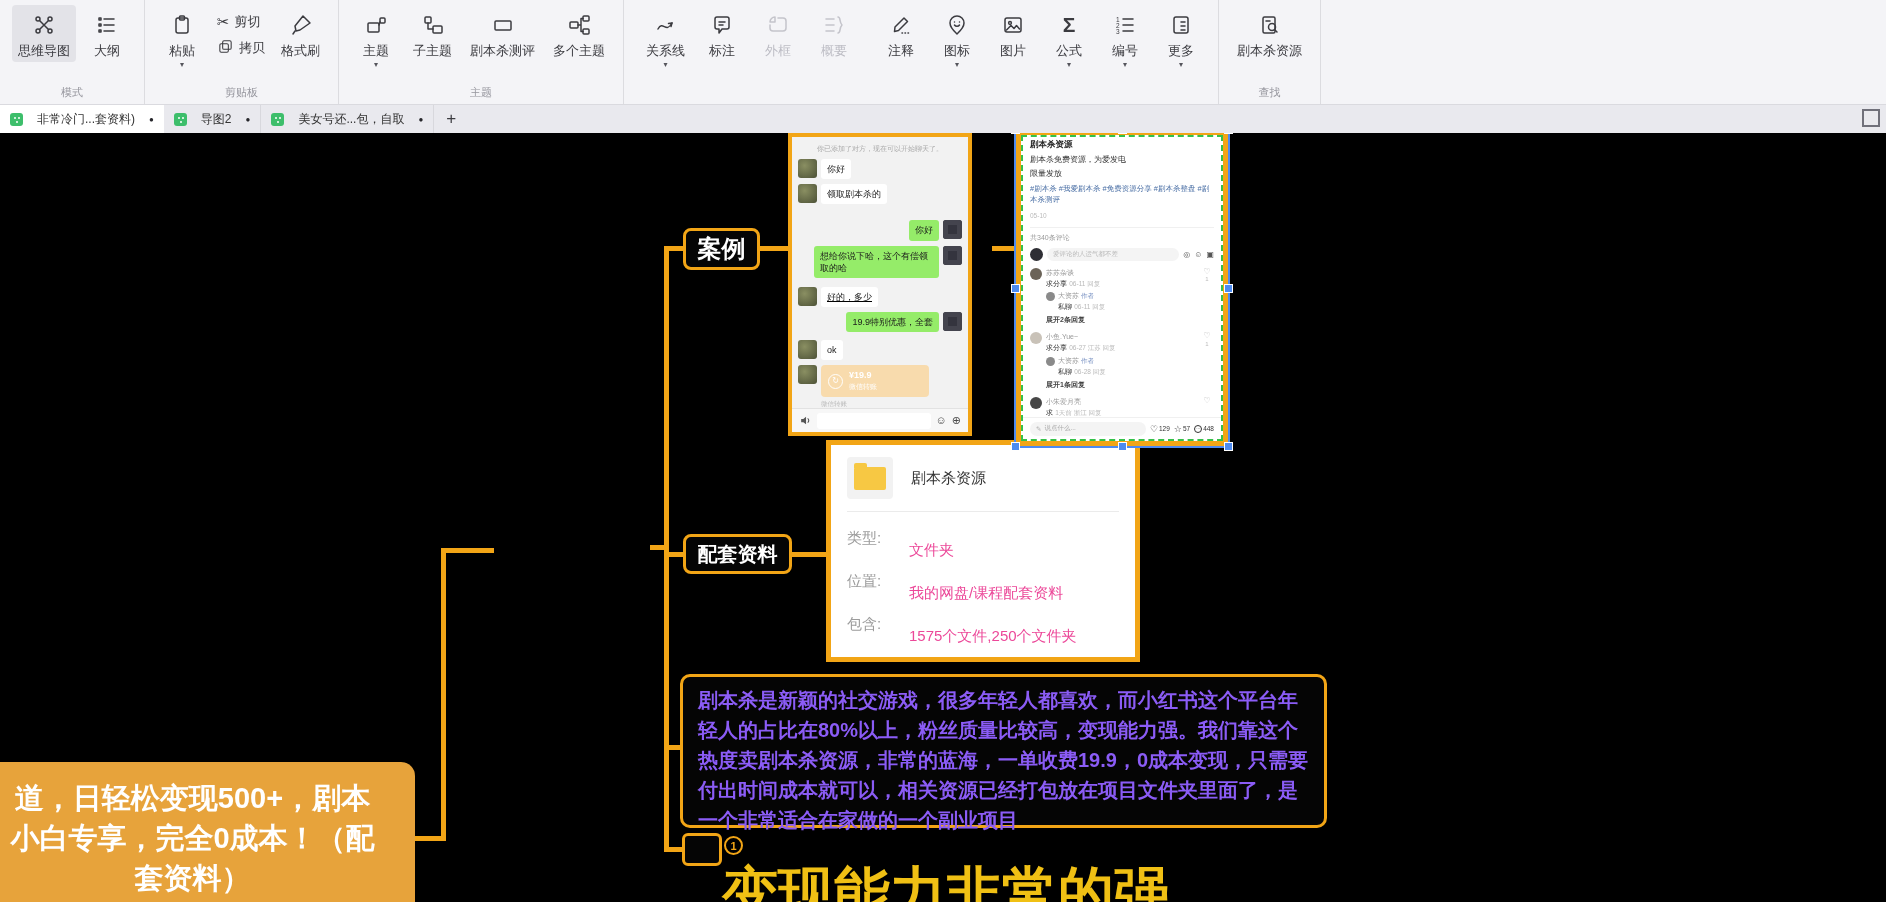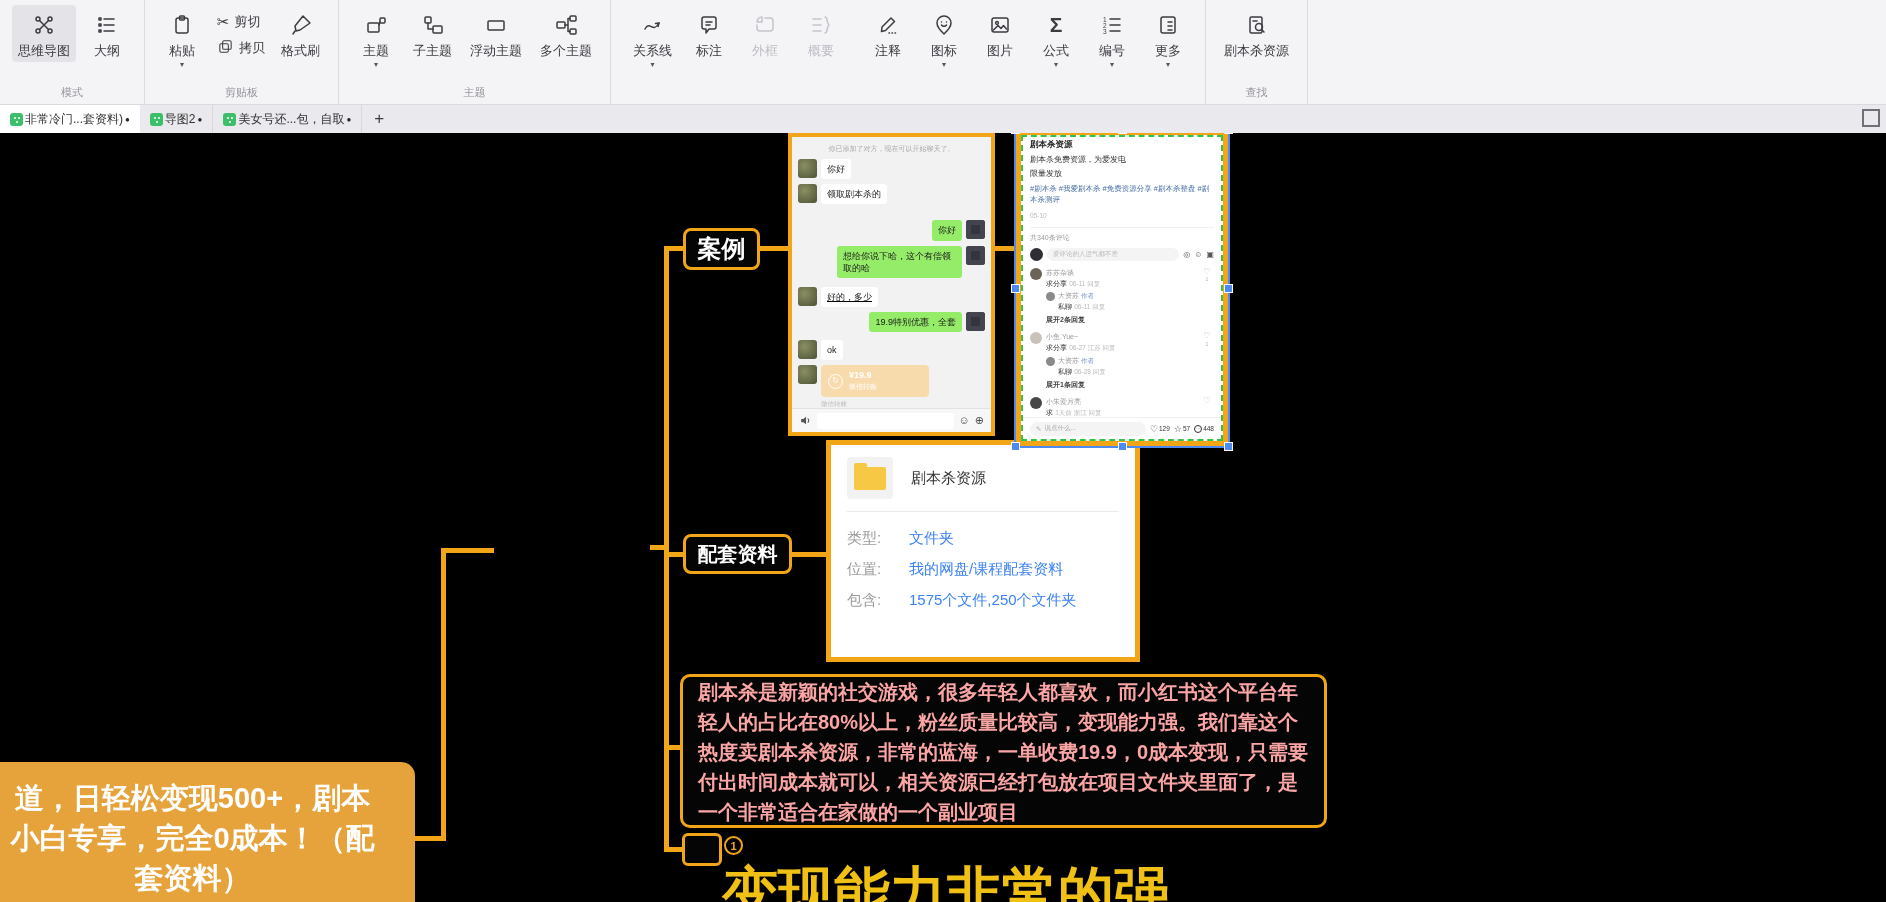--- a/index.html
+++ b/index.html
@@ -21,63 +21,63 @@
   .rbtn.dis{color:#C4C4CB;}
   .rbtn.dis .lbl{color:#BCBCC4;}
   svg.lic{stroke:currentColor;fill:none;stroke-width:1.5;stroke-linecap:round;stroke-linejoin:round;}
   .sigma{font-size:21px;font-weight:bold;color:currentColor;line-height:22px;}
   .ccol{display:flex;flex-direction:column;gap:7px;padding:8px 4px 0;}
   .crow{display:flex;align-items:center;gap:5px;font-size:13px;color:#3B3B40;white-space:nowrap;}
   .insep{width:1px;background:#E3E3E8;margin:6px 2px;}
 
   
   #tabbar{position:absolute;top:105px;left:0;width:1886px;height:28px;background:#E9E9EE;display:flex;align-items:stretch;}
-  .tab{display:flex;align-items:center;gap:2px;padding:0 10px;font-size:12px;color:#333;
+  .tab{display:flex;align-items:center;gap:14px;padding:0 10px;font-size:12px;color:#333;
     border-right:1px solid #D8D8DD;white-space:nowrap;}
   .tab.active{background:#FFFFFF;border-right:none;}
   .ficon{width:13px;height:13px;border-radius:3px;background:#3DBE6B;position:relative;flex:none;}
   .ficon::after{content:"";position:absolute;left:4px;top:4px;width:2px;height:2px;background:#fff;border-radius:50%;
     box-shadow:4px 0 0 #fff,2px 4px 0 #fff;}
   .tabdot{font-size:8px;color:#26262B;}
   .newtab{display:flex;align-items:center;padding:0 12px;font-size:17px;color:#3B3B40;}
   .cornerbox{position:absolute;right:6px;top:4px;width:18px;height:18px;border:2px solid #70707A;background:transparent;}
 
   
   #canvas{position:absolute;top:133px;left:0;width:1886px;height:769px;background:#000;overflow:hidden;}
   .conn{position:absolute;background:#F2A516;}
   .topic{position:absolute;border:3px solid #F2A516;border-radius:8px;background:#050505;color:#fff;
     display:flex;align-items:center;justify-content:center;font-weight:bold;}
 
   #node-case{left:683px;top:95px;width:77px;height:42px;font-size:24px;}
   #node-project{left:492px;top:384px;width:160px;height:61px;font-size:32px;background:#3D3D3D;border-width:4px;border-radius:10px;}
   #node-materials{left:683px;top:401px;width:109px;height:40px;font-size:20px;}
   #node-desc{left:680px;top:541px;width:647px;height:154px;border-radius:10px;align-items:flex-start;justify-content:flex-start;}
-  #node-desc .dtext{font-size:20px;font-weight:bold;color:#fca5a5;line-height:30px;padding:0 15px;}
+  #node-desc .dtext{font-size:20px;font-weight:bold;color:#8b5cf6;line-height:30px;padding:8px 15px;}
   #node-small{left:682px;top:700px;width:40px;height:33px;border-radius:6px;}
   #num-badge{position:absolute;left:724px;top:703px;width:19px;height:19px;border:2px solid #F2A516;border-radius:50%;
     background:#000;color:#F2A516;font-size:11px;font-weight:bold;display:flex;align-items:center;justify-content:center;}
   #big-title{position:absolute;left:722px;top:723px;font-size:56px;font-weight:bold;color:#F0C014;white-space:nowrap;}
   #node-root{position:absolute;left:-30px;top:629px;width:445px;height:290px;background:#E7A33B;border-radius:14px;
     color:#fff;font-size:29px;font-weight:bold;line-height:40px;text-align:center;white-space:pre-line;padding:16px 14px 0;}
 
   
   #card{position:absolute;left:826px;top:307px;width:314px;height:222px;background:#F2A516;padding:5px;}
   #card .cinner{background:#fff;width:100%;height:100%;padding:12px 16px 6px;}
   .crow1{display:flex;align-items:center;gap:18px;}
   .foldwrap{width:46px;height:42px;background:#F2F2F2;border-radius:4px;display:flex;align-items:center;justify-content:center;}
   .folder{width:32px;height:23px;background:#F7C843;border-radius:2px;position:relative;}
   .folder::before{content:"";position:absolute;top:-4px;left:0;width:13px;height:5px;background:#F7C843;border-radius:2px 2px 0 0;}
   .cname{font-size:15px;color:#333;}
   .cdiv{border-bottom:1px solid #EBEBEB;margin:12px 0 10px;}
   .cline{display:flex;font-size:15px;line-height:31px;}
   .clab{width:62px;color:#9C9C9C;}
-  .cval{color:#3b82f6;}
+  .cval{color:#ec4899;margin-top:12px;}
 
   
-  #chat{position:absolute;left:788px;top:0px;width:207px;height:303px;background:#F2A516;padding:4px;}
+  #chat{position:absolute;left:788px;top:0px;width:184px;height:303px;background:#F2A516;padding:4px;}
   #chat .cbody{position:relative;background:#F2F2F2;width:100%;height:100%;padding:5px 6px 0;overflow:hidden;}
   .sys{font-size:7px;color:#AAA;text-align:center;margin:2px 0 4px;}
   .mrow{display:flex;align-items:flex-start;gap:4px;margin-top:5px;}
   .mrow.right{justify-content:flex-end;}
   .ava{width:19px;height:19px;border-radius:3px;flex:none;
     background:radial-gradient(circle at 35% 35%,#8a8f62,#4c5136);}
   .ava.dark{background:#34343E;box-shadow:inset 0 0 0 5px #44444E;}
   .bub{font-size:9px;color:#1a1a1a;background:#fff;border-radius:3px;padding:4px 6px;max-width:125px;line-height:1.35;}
   .bub.green{background:#95EC69;}
   .tcard{width:108px;background:#F8DBAD;border-radius:4px;padding:5px 7px;display:flex;align-items:center;gap:6px;color:#fff;}
@@ -226,21 +226,21 @@
             </svg>
         </span>
         <span class="lbl">子主题</span>
       </div>
       <div class="rbtn">
         <span class="ic">
           <svg class="lic" width="24" height="24" viewBox="0 0 24 24">
               <rect x="4" y="8" width="16" height="9" rx="1"></rect>
             </svg>
         </span>
-        <span class="lbl">浮动主题</span>
+        <span class="lbl">剧本杀测评</span>
       </div>
       <div class="rbtn">
         <span class="ic">
           <svg class="lic" width="24" height="24" viewBox="0 0 24 24">
               <rect x="3" y="9" width="8" height="6" rx="1"></rect>
               <rect x="16" y="3" width="6" height="5" rx="1"></rect>
               <rect x="16" y="16" width="6" height="5" rx="1"></rect>
               <path d="M11 12 H14 M14 12 V5.5 H16 M14 12 V18.5 H16"></path>
             </svg>
         </span>

